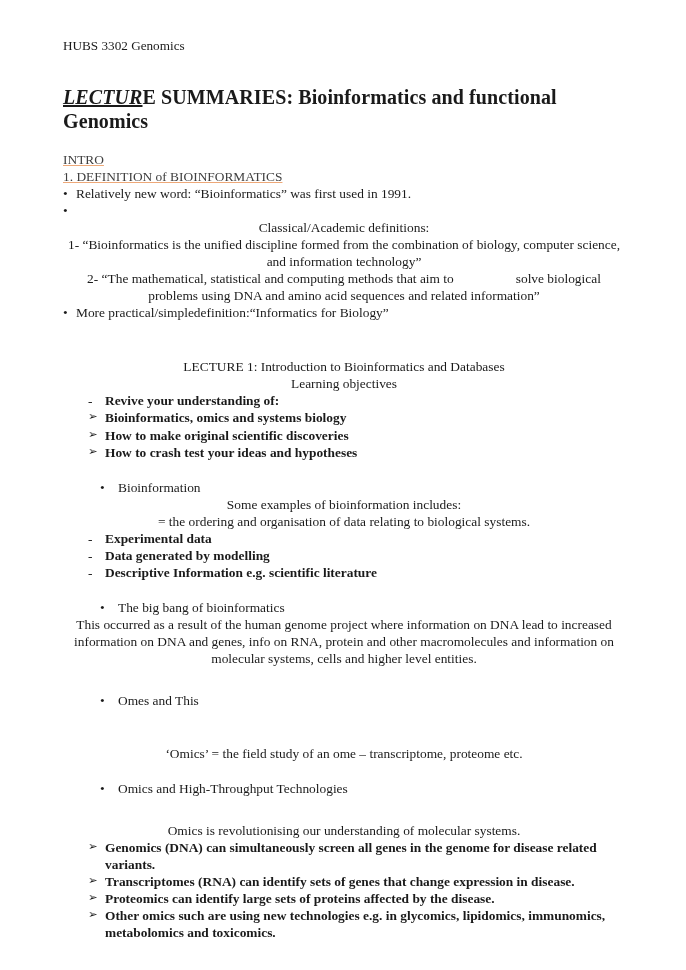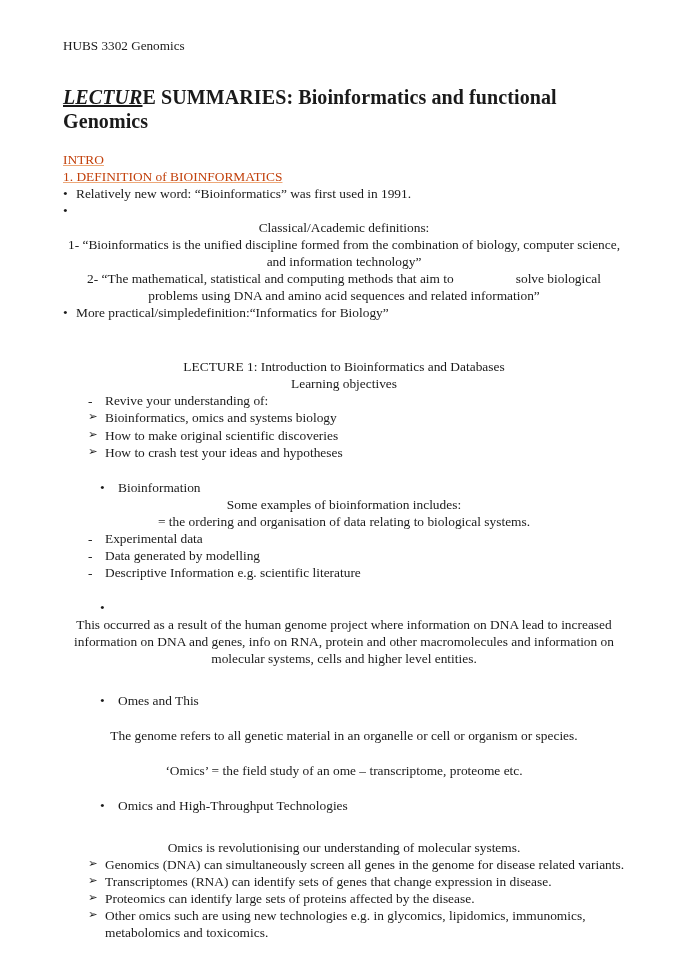--- a/index.html
+++ b/index.html
@@ -34,21 +34,21 @@
 
   .doc-title {
     font-size: 20px;
     line-height: 1.22;
     margin: 0;
     letter-spacing: 0.1px;
   }
   .doc-title .ital { font-style: italic; text-decoration: underline; }
 
   .heading-link {
-    color: #c2410c;
+    color: #404040;
     text-decoration: underline;
     text-decoration-color: #eda878;
     font-size: 13.4px;
     line-height: 1.27;
     display: block;
     width: fit-content;
   }
 
   .para {
     font-size: 13.4px;
@@ -79,20 +79,21 @@
     line-height: 1.27;
     padding-left: 25px;
   }
   .list-lvl2 .item .mark {
     flex: 0 0 auto;
     width: 17px;
     text-align: left;
   }
   .list-lvl2 .item .txt {
     flex: 1 1 auto;
+    font-weight: bold;
   }
 
   
   .head-bullet {
     display: flex;
     font-size: 13.4px;
     line-height: 1.27;
     padding-left: 37px;
   }
   .head-bullet .mark {
@@ -192,35 +193,35 @@
     <div class="item">
       <span class="mark dot-glyph">-</span>
       <span class="txt">Descriptive Information e.g. scientific literature</span>
     </div>
   </div>
 
   <div class="spacer-md"></div>
 
   <div class="head-bullet">
     <span class="mark dot-glyph">•</span>
+    <span>The big bang of bioinformatics</span>
   </div>
 
   <p class="para">This occurred as a result of the human genome project where information on DNA lead to increased information on DNA and genes, info on RNA, protein and other macromolecules and information on molecular systems, cells and higher level entities.</p>
 
   <div class="spacer-md"></div>
   <div class="spacer-xs"></div>
 
   <div class="head-bullet">
     <span class="mark dot-glyph">•</span>
     <span>Omes and This</span>
   </div>
 
   <div class="spacer-md"></div>
 
-  <p class="para">The genome refers to all genetic material in an organelle or cell or organism or species.</p>
 
   <div class="spacer-md"></div>
 
   <p class="para">‘Omics’ = the field study of an ome – transcriptome, proteome etc.</p>
 
   <div class="spacer-md"></div>
 
   <div class="head-bullet">
     <span class="mark dot-glyph">•</span>
     <span>Omics and High-Throughput Technologies</span>

